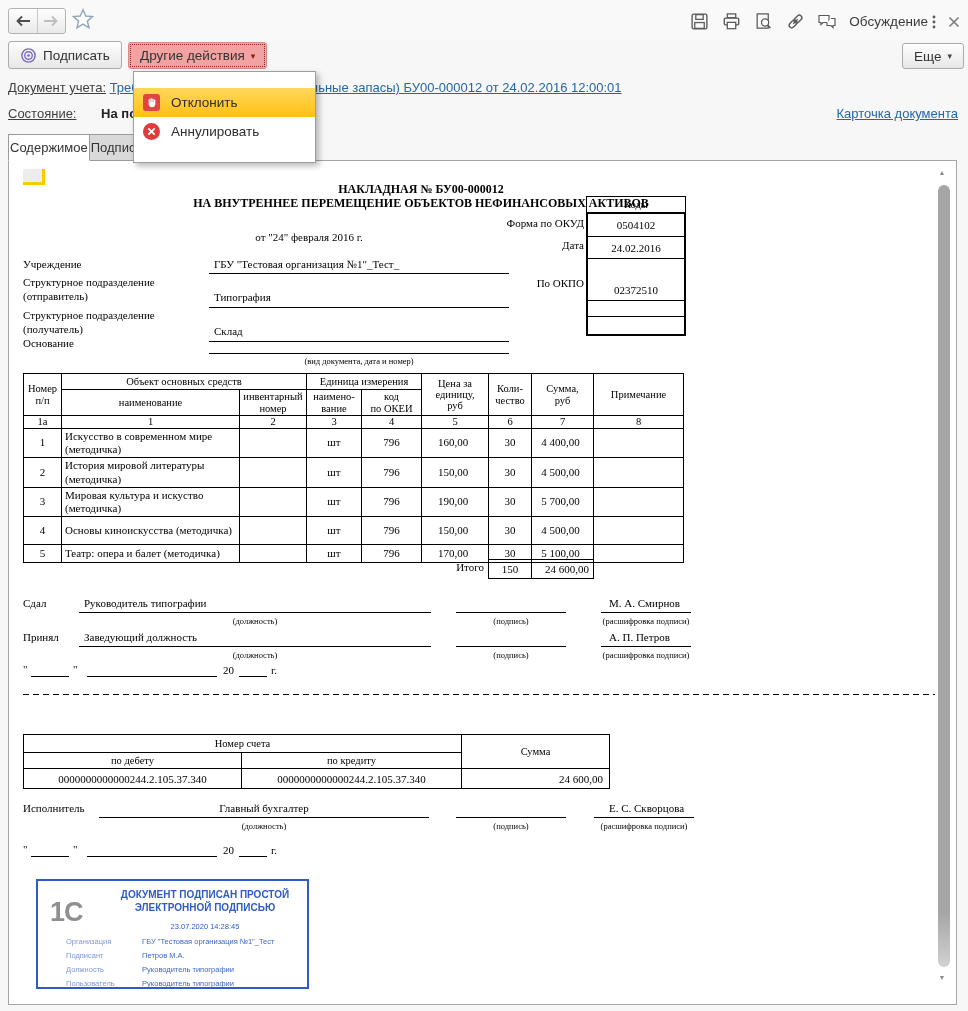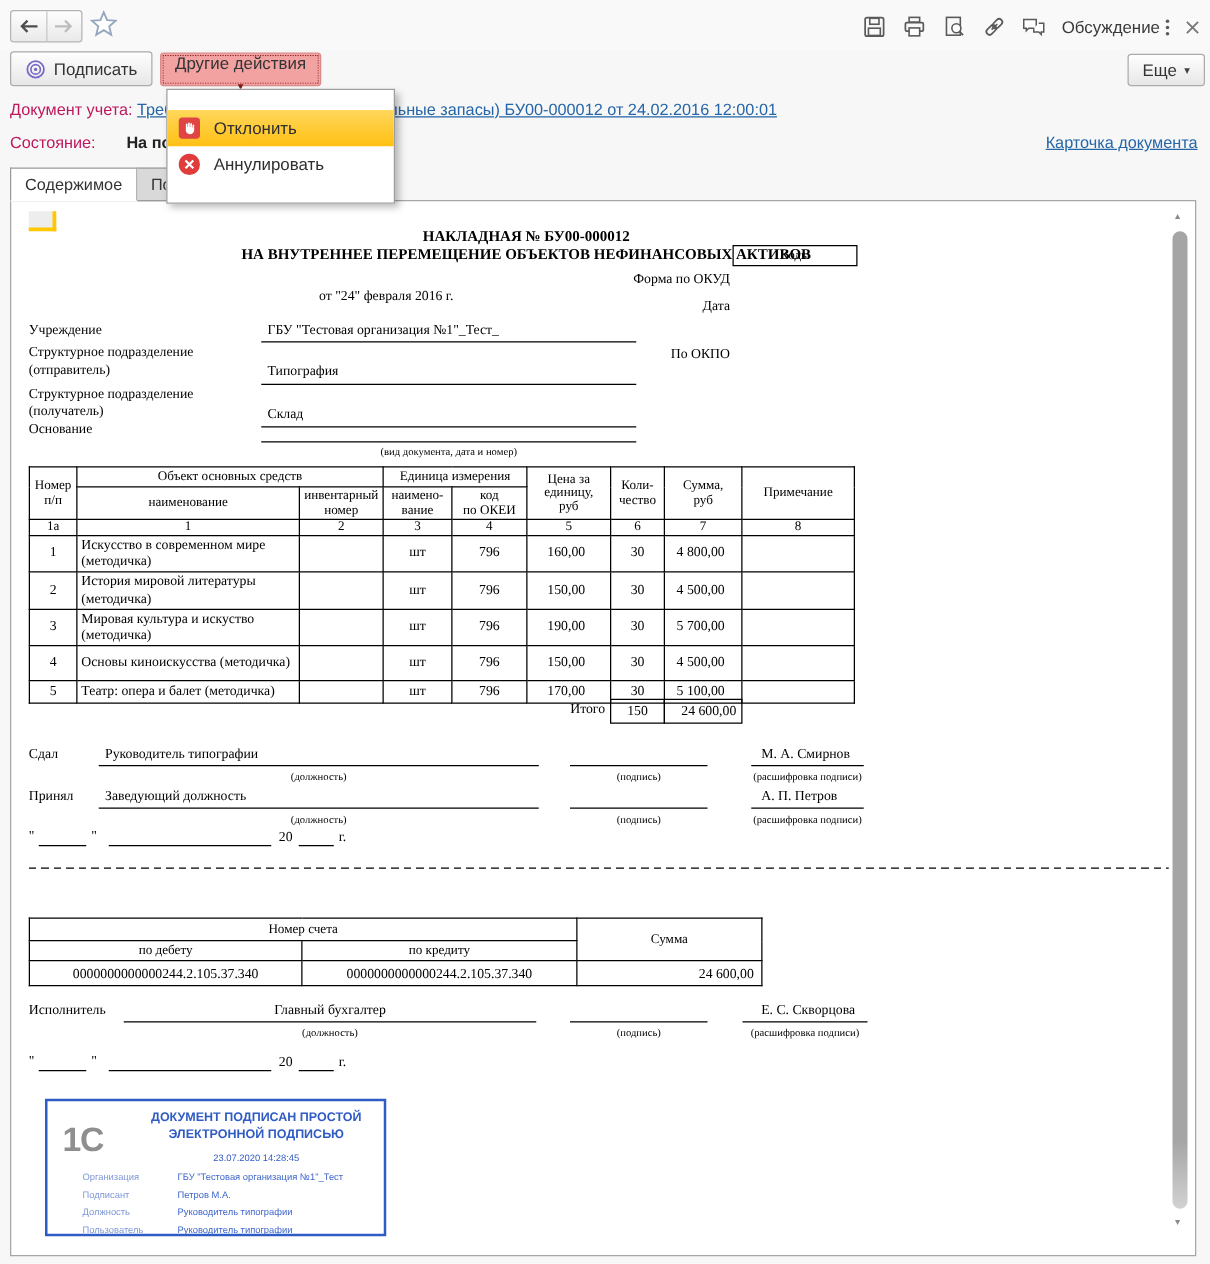--- a/index.html
+++ b/index.html
@@ -15,40 +15,40 @@
   .win-title { position:absolute; left:102px; top:9px; width:545px; height:24px; font-size:17px; font-weight:bold; color:#2b2b2b; white-space:nowrap; overflow:hidden; }
   .tb-icons { position:absolute; right:40px; top:11px; display:flex; align-items:center; gap:12px; }
   .tico { width:20px; height:20px; display:flex; align-items:center; justify-content:center; cursor:pointer; }
   .disc-label { font-size:13.5px; color:#3a3a3a; cursor:pointer; }
   .kebab { position:absolute; right:24px; top:12px; }
   .closex { position:absolute; right:4px; top:12px; }
 
   
   .btn { position:absolute; display:inline-flex; align-items:center; gap:6px; height:28px; padding:0 11px; background:linear-gradient(#fefefe,#e7e7e7); border:1px solid #ababab; border-radius:3px; font-size:13.5px; color:#333; cursor:pointer; }
   .btn .caret { font-size:9px; color:#444; }
-  .btn-other { left:128px; top:42px; height:27px; background:#f3a2a2; border:1px solid #d98a8a; outline:1px dotted #8f2424; outline-offset:-3px;flex-direction:column; }
+  .btn-other { left:128px; top:42px; height:27px; background:#f3a2a2; border:1px solid #d98a8a; outline:1px dotted #8f2424; outline-offset:-3px; }
   .btn-other .caret { color:#7c1d1d; }
   .btn-sign { left:8px; top:41px; }
   .btn-more { left:902px; top:43px; height:26px; }
 
   
   .menu { position:absolute; left:133px; top:71px; width:183px; background:#fff; border:1px solid #9e9e9e; box-shadow:3px 3px 6px rgba(0,0,0,.28); z-index:60; padding:16px 0; }
   .mitem { height:29px; display:flex; align-items:center; gap:11px; padding-left:9px; font-size:13.5px; color:#2e2e2e; cursor:pointer; }
   .mitem.hl { background:linear-gradient(#ffd75c,#ffc013); }
   .ric { width:17px; height:17px; border-radius:3px; background:#e04545; display:flex; align-items:center; justify-content:center; }
   .ric.circle { border-radius:50%; background:#e03c3c; }
 
   
-  .ilabel { color:#be185d; }
+  .ilabel { color:#404040;text-decoration:underline; }
   .link { color:#2466a8; text-decoration:underline; cursor:pointer; }
   .state-val { font-weight:bold; color:#222; }
 
   
   .tabs { position:absolute; left:8px; top:134px; height:27px; display:flex; z-index:5; }
-  .tab { height:27px; line-height:25px; padding:0 11px; border:1px solid #9b9b9b; background:#d9d9d9; font-size:13px; color:#333; cursor:pointer; }
+  .tab { height:27px; line-height:25px; padding:0 1px; border:1px solid #9b9b9b; background:#d9d9d9; font-size:13px; color:#333; cursor:pointer; }
   .tab.active { background:#fff; border-bottom:1px solid #fff; margin-bottom:-1px; }
   .tab + .tab { border-left:none; }
 
   
   .content { position:absolute; left:8px; top:160px; width:949px; height:845px; background:#fff; border:1px solid #a6a6a6; z-index:1; }
   .doc { position:absolute; inset:0; font-family:"Liberation Serif","DejaVu Serif",serif; font-size:11px; color:#000; }
   .t12 { font-size:12px; font-weight:bold; text-align:center; }
   .center { text-align:center; }
   .preline { white-space:pre-line; }
   .ul { border-bottom:1px solid #000; height:1px; }
@@ -210,20 +210,27 @@
 <div class="content">
   <div class="doc">
 
     <div class="abs cursor-cell"></div>
 
     <div class="abs t12" style="left:0;top:21px;width:824px">НАКЛАДНАЯ №  БУ00-000012</div>
     <div class="abs t12" style="left:0;top:35px;width:824px">НА ВНУТРЕННЕЕ ПЕРЕМЕЩЕНИЕ ОБЪЕКТОВ НЕФИНАНСОВЫХ АКТИВОВ</div>
 
     <div class="abs" style="left:577px;top:35px;width:100px">
       <div class="kheader">Коды</div>
+      <div class="kbox">
+        <div class="krow">0504102</div>
+        <div class="krow">24.02.2016</div>
+        <div class="krow tall">02372510</div>
+        <div class="krow e1"></div>
+        <div class="krow e2"></div>
+      </div>
     </div>
     <div class="abs rlabel" style="left:425px;top:56px">Форма по ОКУД</div>
     <div class="abs rlabel" style="left:425px;top:78px">Дата</div>
     <div class="abs rlabel" style="left:425px;top:116px">По ОКПО</div>
 
     <div class="abs center" style="left:160px;top:70px;width:280px">от "24" февраля 2016 г.</div>
 
     <div class="abs" style="left:14px;top:97px">Учреждение</div>
     <div class="abs" style="left:205px;top:97px">ГБУ "Тестовая организация №1"_Тест_</div>
     <div class="abs ul" style="left:200px;top:112px;width:300px"></div>
@@ -292,21 +299,21 @@
       </thead>
       <tbody>
         <tr>
           <td>1</td>
           <td class="nm">Искусство в современном мире (методичка)</td>
           <td></td>
           <td>шт</td>
           <td>796</td>
           <td class="num">160,00</td>
           <td>30</td>
-          <td class="num">4 800,00</td>
+          <td class="num">4 400,00</td>
           <td></td>
         </tr>
         <tr>
           <td>2</td>
           <td class="nm">История мировой литературы (методичка)</td>
           <td></td>
           <td>шт</td>
           <td>796</td>
           <td class="num">150,00</td>
           <td>30</td>

